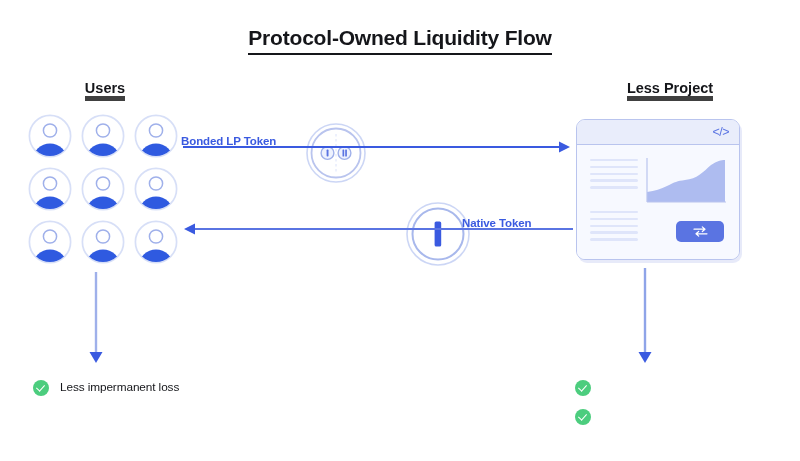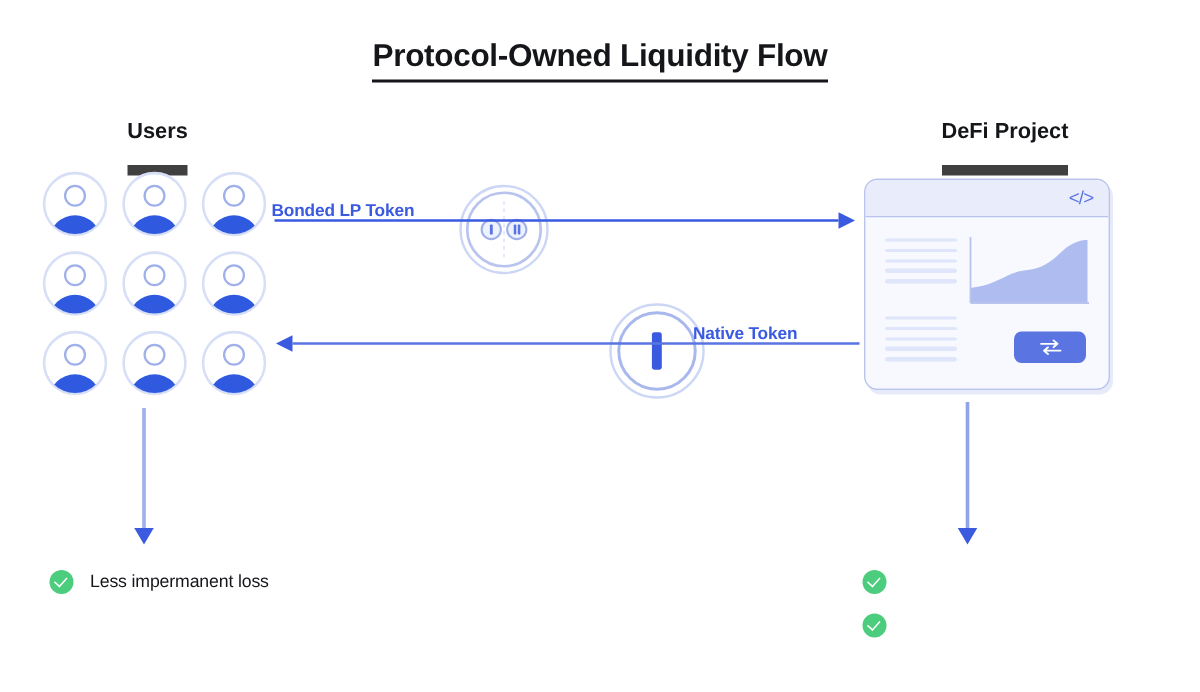--- a/index.html
+++ b/index.html
@@ -41,22 +41,22 @@
 
   
   .col-head {
     position: absolute;
     font-size: 14.5px;
     font-weight: bold;
     color: #15161a;
     text-align: center;
   }
   .col-head .u {
-    border-bottom: 7px solid #404040;
-    padding-bottom: 14px;
+    border-bottom: 5px solid #404040;
+    padding-bottom: 0;
     display: inline-block;
   }
   #users-heading { left: 30px; top: 80px; width: 150px; }
   #defi-heading  { left: 580px; top: 80px; width: 180px; }
 
   
   #avatar-grid {
     position: absolute;
     left: 27px;
     top: 113px;
@@ -212,21 +212,21 @@
 
   <div id="diagram-title">
     <span class="u">Protocol-Owned Liquidity Flow</span>
   </div>
 
   <div class="col-head" id="users-heading">
     <span class="u">Users</span>
   </div>
 
   <div class="col-head" id="defi-heading">
-    <span class="u">DeFi Project</span>
+    <span class="u">Less Project</span>
   </div>
 
   <div id="avatar-grid">
       <div class="avatar">
         <svg width="46" height="46" viewBox="0 0 46 46">
           <defs>
             <clipPath id="avclip0">
               <circle cx="23" cy="23" r="20"></circle>
             </clipPath>
           </defs>

